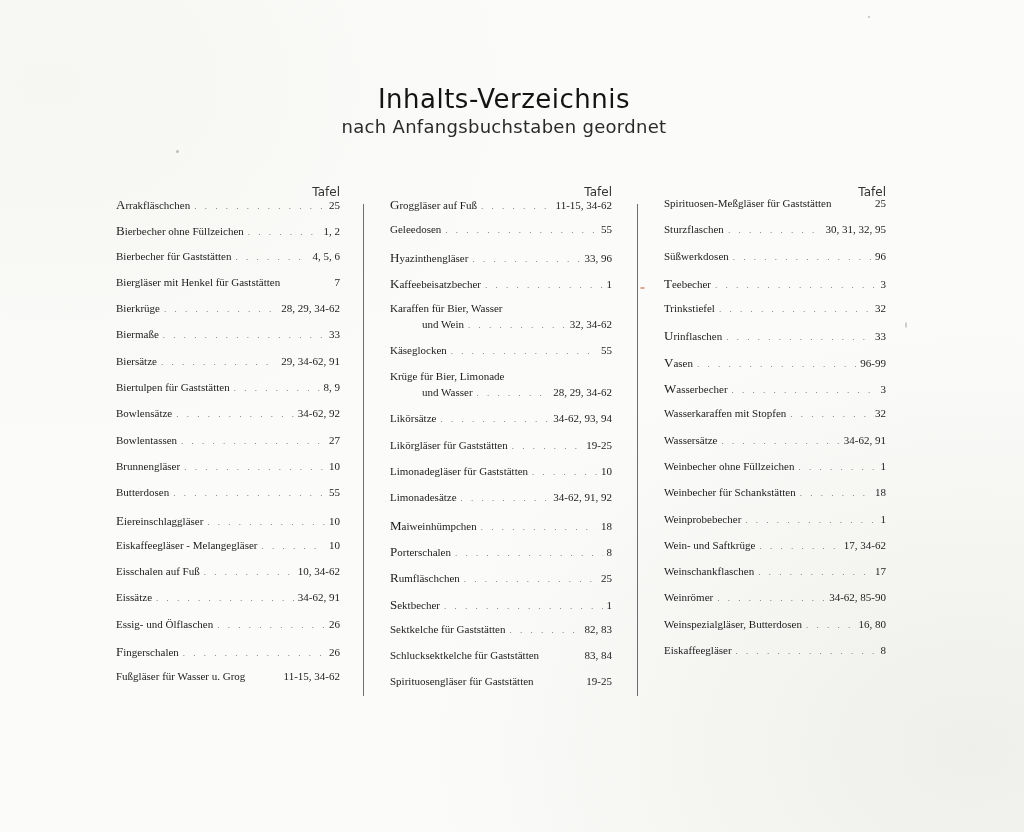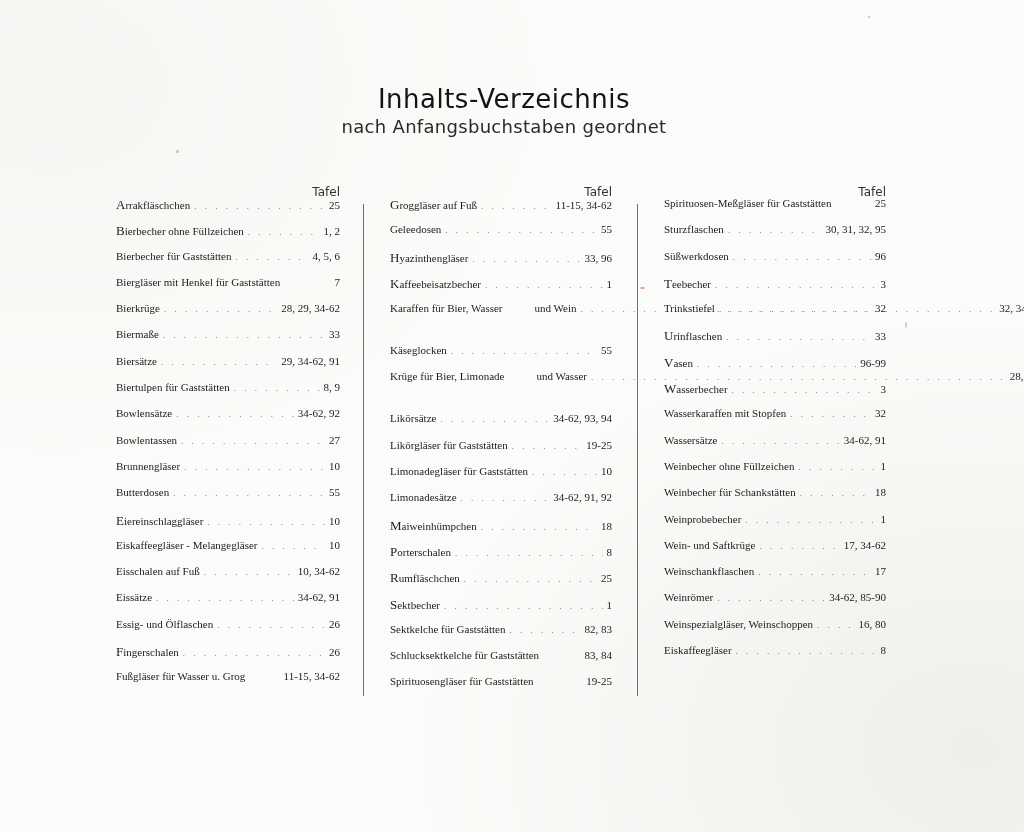--- a/index.html
+++ b/index.html
@@ -37,21 +37,21 @@
   .col-3 { left: 664px; width: 222px; }
   .tafel {
     text-align: right; font-size: 12px; height: 12px; color: #333;
     font-family: "DejaVu Sans", "Liberation Sans", sans-serif;
   }
   .entry {
     display: flex; align-items: baseline;
     height: 26.3px; font-size: 11px; white-space: nowrap;
     font-family: "Liberation Serif", "DejaVu Serif", serif;
   }
-  .entry.two-line { flex-direction: row; align-items: stretch; height: 42px; justify-content: flex-start; }
+  .entry.two-line { flex-direction: column; align-items: stretch; height: 42px; justify-content: flex-start; }
   .entry .l1 { height: 16px; }
   .entry .l2 { display: flex; align-items: baseline; padding-left: 32px; }
   .name { flex: 0 0 auto; }
   .name .initial { font-size: 13px; }
   .dots {
     flex: 1 1 auto; overflow: hidden; margin: 0 4px;
     color: #555; letter-spacing: 3px; font-size: 9px;
   }
   .dots::before { content: ". . . . . . . . . . . . . . . . . . . . . . . . . . . . . . . . . . . . . . . ."; }
   .pages { flex: 0 0 auto; text-align: right; }
@@ -353,21 +353,21 @@
           <span class="name">Weinschankflaschen</span>
           <span class="dots"></span>
           <span class="pages">17</span>
         </div>
         <div class="entry">
           <span class="name">Weinrömer</span>
           <span class="dots"></span>
           <span class="pages">34-62, 85-90</span>
         </div>
         <div class="entry">
-          <span class="name">Weinspezialgläser, Weinschoppen</span>
+          <span class="name">Weinspezialgläser, Butterdosen</span>
           <span class="dots"></span>
           <span class="pages">16, 80</span>
         </div>
         <div class="entry">
           <span class="name">Eiskaffeegläser</span>
           <span class="dots"></span>
           <span class="pages">8</span>
         </div>
       </div>
   </div>

